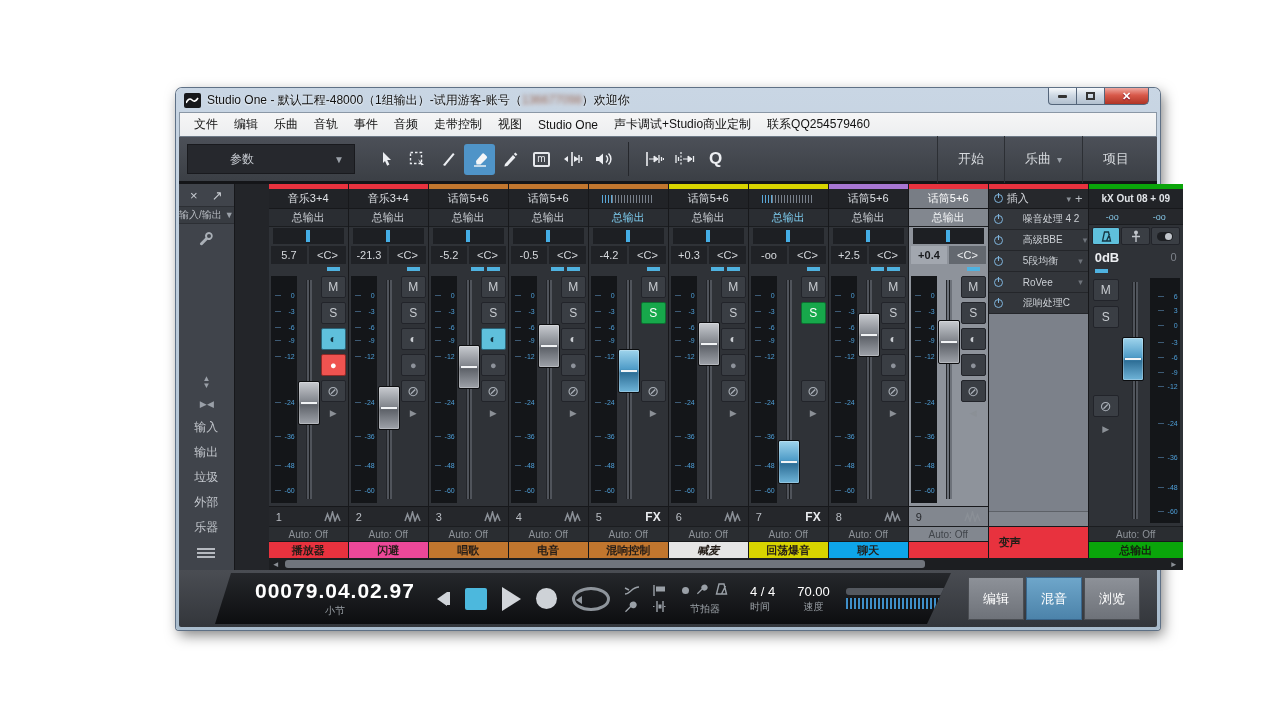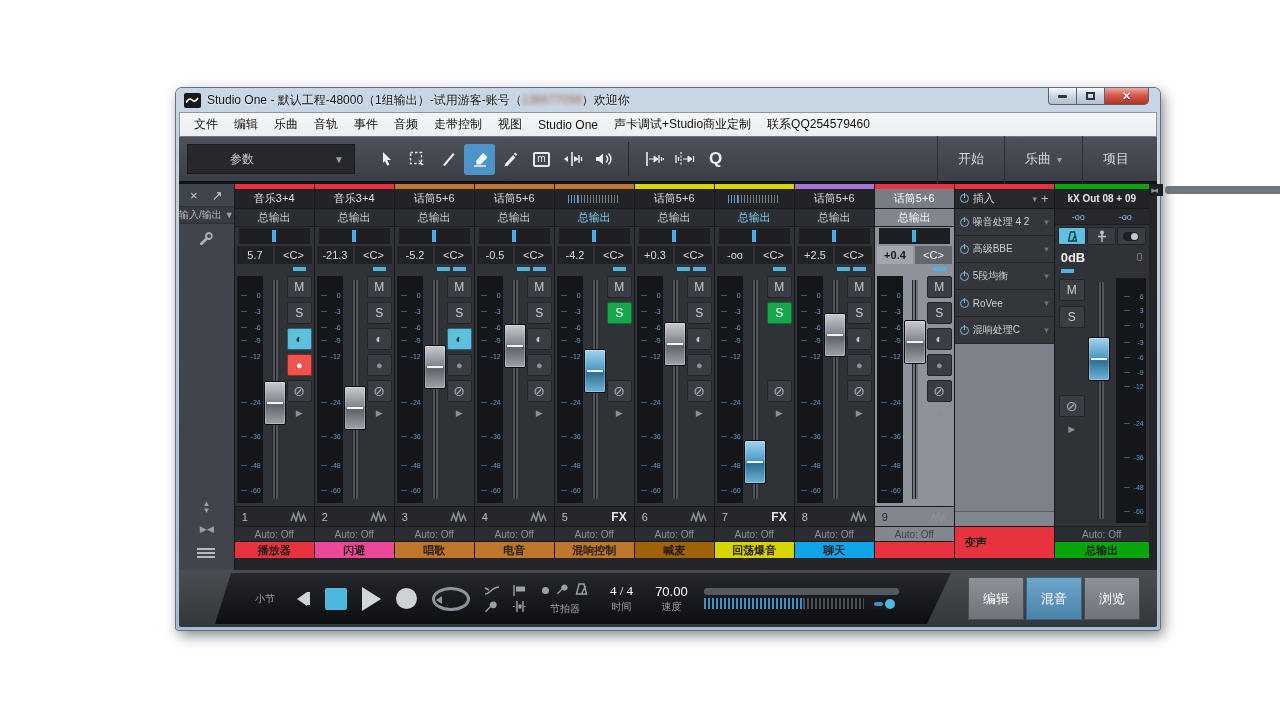--- a/index.html
+++ b/index.html
@@ -52,21 +52,21 @@
   .sb-io{height:18px;font-size:10px;gap:3px;background:#383c42;border-top:1px solid #2c2f34;border-bottom:1px solid #2c2f34;overflow:hidden;white-space:nowrap;}
   .sb-io .caret{font-size:9px;color:#9aa0a8;}
   .sb-wrench{height:28px;}
   .sb-space{flex:1;}
   .sb-arr{height:22px;flex-direction:column;gap:0;font-size:8px;line-height:.9;color:#9aa0a8;display:flex;align-items:center;justify-content:center;}
   .sb-coll{height:22px;font-size:9px;letter-spacing:-1px;color:#9aa0a8;}
   .sb-group{height:25px;font-size:12px;color:#c2c6cc;display:flex;align-items:center;justify-content:center;}
   .sb-menu{height:26px;display:flex;flex-direction:column;align-items:center;justify-content:center;gap:2px;margin-bottom:4px;}
   .sb-menu i{width:18px;height:2px;background:#b6bac0;}
 
-  .chan-col{flex:1;display:flex;flex-direction:row;}
+  .chan-col{flex:1;display:flex;flex-direction:column;padding-left:34px;}
   .strips-row{height:374px;display:flex;}
 
   .strip{width:80px;background:#2f3237;border-right:1px solid #17181b;display:flex;flex-direction:column;}
   .cstrip{height:5px;}
   .cname{height:20px;display:flex;align-items:center;justify-content:center;color:#dde0e4;font-size:11px;background:#212327;border-bottom:1px solid #17181b;overflow:hidden;white-space:nowrap;}
   .meterpat{display:flex;align-items:center;gap:0;}
   .meterpat .mp-b{width:10px;height:8px;background:repeating-linear-gradient(90deg,#5aa8d8 0 1px,transparent 1px 3px);}
   .meterpat .mp-g{width:42px;height:8px;background:repeating-linear-gradient(90deg,#79818c 0 1px,transparent 1px 3px);}
   .croute{height:18px;display:flex;align-items:center;justify-content:center;color:#c9cdd2;font-size:11px;background:#2a2d32;border-bottom:1px solid #1b1d20;}
   .croute.hl{color:#7ecdf0;}
@@ -109,21 +109,21 @@
   .strip.selected .cval .p{background:#63686f;color:#eef0f2;}
   .strip.selected .cnum{background:#82878f;color:#26282c;}
   .strip.selected .cauto{background:#82878f;color:#41454b;}
   .strip.selected .ftrack{background:#6d727a;}
 
   
   .insert-panel{width:100px;display:flex;flex-direction:column;background:#7c818a;border-right:1px solid #17181b;}
   .ins-header{height:20px;background:#26282c;border-bottom:1px solid #17181b;display:flex;align-items:center;gap:4px;padding:0 5px;color:#d2d5da;font-size:11px;}
   .ins-header .caret{margin-left:auto;color:#888e95;font-size:9px;}
   .ins-header .plus{color:#b8bcc2;font-size:13px;line-height:1;}
-  .ins-item{height:27px;background:#33363b;border-bottom:1px solid #24262a;display:flex;align-items:center;gap:4px;padding:0 5px;color:#ccd0d5;font-size:10px;white-space:nowrap;overflow:hidden;}
+  .ins-item{height:21px;background:#33363b;border-bottom:1px solid #24262a;display:flex;align-items:center;gap:20px;padding:0 5px;color:#ccd0d5;font-size:10px;white-space:nowrap;overflow:hidden;}
   .ins-item .caret{margin-left:auto;color:#6f747b;font-size:9px;}
   .power{width:9px;height:9px;min-width:9px;border:1px solid #7fb4dc;border-radius:50%;position:relative;}
   .power::after{content:"";position:absolute;left:50%;top:-2px;width:1px;height:5px;margin-left:-.5px;background:#7fb4dc;}
   .ins-empty{flex:1;}
   .ins-auto{height:15px;background:#82878f;border-top:1px solid #5d6167;}
   .ins-label{height:32px;border-top:1px solid #17181b;font-size:11px;font-weight:bold;color:#241d18;display:flex;align-items:center;padding-left:10px;}
 
   
   .mainout{width:94px;background:#2f3237;display:flex;flex-direction:column;}
   .mo-name{height:20px;background:#212327;border-bottom:1px solid #17181b;color:#e2e5e9;font-size:10px;font-weight:bold;display:flex;align-items:center;justify-content:center;white-space:nowrap;}
@@ -169,21 +169,21 @@
   .playb{width:0;height:0;border-top:12px solid transparent;border-bottom:12px solid transparent;border-left:19px solid #d2d5da;}
   .recb{width:21px;height:21px;border-radius:50%;background:#ced2d7;}
   .loopb{width:38px;height:24px;border:3px solid #8e949b;border-radius:50%;position:relative;}
   .loopb::after{content:"";position:absolute;left:1px;top:6px;width:0;height:0;border-top:4px solid transparent;border-bottom:4px solid transparent;border-right:6px solid #8e949b;}
   .minis{display:grid;grid-template-columns:auto auto;gap:5px 12px;margin:0 14px;}
   .minis svg{display:block;}
   .metro{text-align:center;margin-right:10px;}
   .metro .mics{display:flex;align-items:center;gap:7px;justify-content:center;}
   .metro .dot{width:7px;height:7px;border-radius:50%;background:#9aa0a7;}
   .mlabel{font-size:10px;color:#9aa0a6;margin-top:3px;}
-  .sigblock{text-align:center;margin:6px 12px;font-family:Liberation Serif, serif;}
+  .sigblock{text-align:left;margin:6px 12px;}
   .sigv{font-size:13px;color:#fff;white-space:nowrap;}
   .tempoblock{text-align:center;margin:0 10px;}
   .meters-block{display:flex;flex-direction:column;gap:3px;justify-content:center;margin-left:6px;}
   .cpu1{width:195px;height:7px;background:#54585f;border-radius:3px;}
   .stripe-row{display:flex;align-items:center;gap:6px;}
   .stripes{width:160px;height:11px;background:
      repeating-linear-gradient(90deg,#3f8fc9 0 2px,#101215 2px 4px);position:relative;}
   .stripes::after{content:"";position:absolute;right:0;top:0;bottom:0;width:38%;
      background:repeating-linear-gradient(90deg,#4b5057 0 2px,#101215 2px 4px);}
   .toggle{width:26px;height:12px;border-radius:6px;background:#17191c;position:relative;}
@@ -333,20 +333,27 @@
           </svg>
       </div>
       <div class="sb-space"></div>
       <div class="sb-arr">
           <span>▲</span>
           <span>▼</span>
         </div>
       <div class="sb-row sb-coll">
           <span>▶ ◀</span>
         </div>
+      <div id="sb-groups">
+          <div class="sb-group">输入</div>
+          <div class="sb-group">输出</div>
+          <div class="sb-group">垃圾</div>
+          <div class="sb-group">外部</div>
+          <div class="sb-group">乐器</div>
+        </div>
       <div class="sb-menu">
           <i></i>
           <i></i>
           <i></i>
         </div>
     </div>
 
     <div class="chan-col">
       <div class="strips-row" id="strips">
         <div class="strip">
@@ -655,21 +662,21 @@
               </div>
     </div>
     <div class="cnum">
       <span class="n">6</span>
 
       <svg class="wv" width="17" height="11" viewBox="0 0 17 11">
                 <path d="M1 10 L3.5 3 L6 10 L8.5 1 L11 10 L13.5 4 L16 10" stroke="#8a8f96" stroke-width="1.5" fill="none"></path>
               </svg>
     </div>
     <div class="cauto">Auto: Off</div>
-    <div class="clabel" style="background: #a16207;">喊麦</div>
+    <div class="clabel" style="background: #e5e5e5; font-style: italic;">喊麦</div>
   </div>
           <div class="strip">
     <div class="cstrip" style="background: rgb(216, 212, 0);"></div>
     <div class="cname">
 
       <span class="meterpat">
                 <i class="mp-b"></i>
                 <i class="mp-g"></i>
               </span>
     </div>
@@ -925,20 +932,21 @@
         <span class="hs-arrow">◄</span>
         <i class="hs-thumb"></i>
         <span class="hs-arrow hs-right">►</span>
       </div>
     </div>
   </div>
 
   <div class="transport">
     <div class="tpanel">
       <div class="time-block">
+        <div class="time">00079.04.02.97</div>
         <div class="tlabel">小节</div>
       </div>
       <div class="tctl">
         <span class="rtz">
             <span class="tri"></span>
             <span class="bar"></span>
           </span>
         <span class="stopb"></span>
         <span class="playb"></span>
         <span class="recb"></span>

